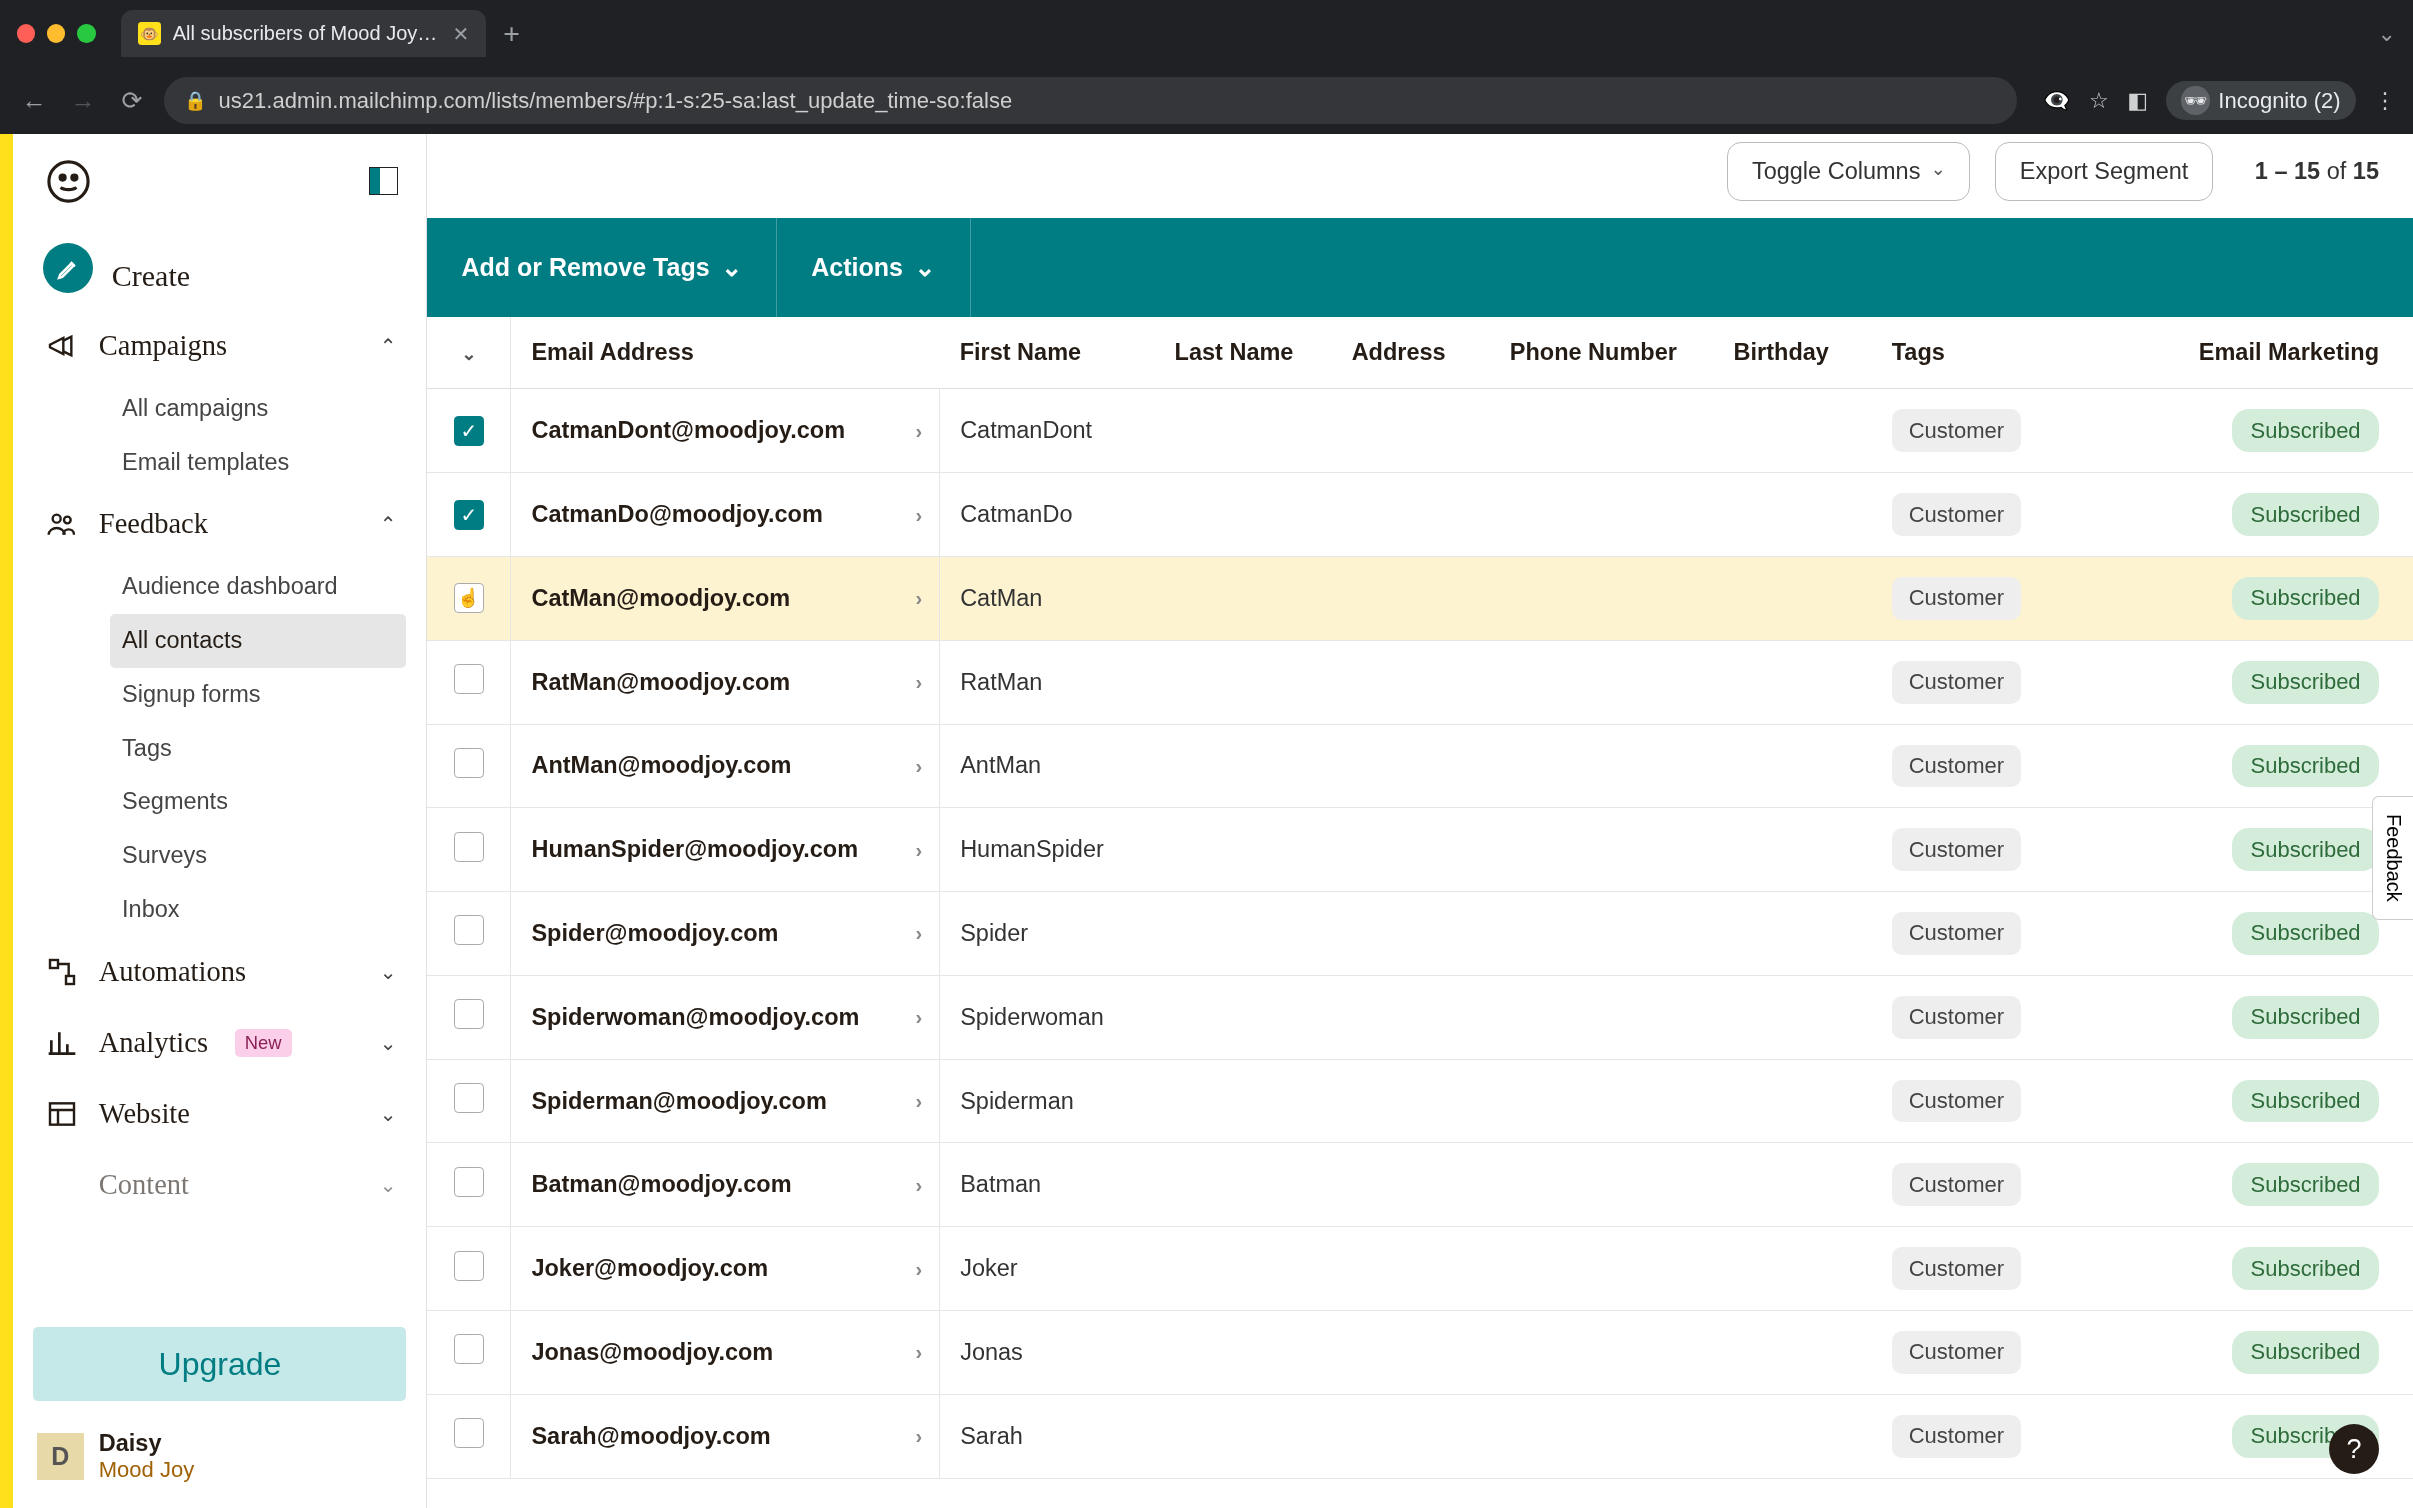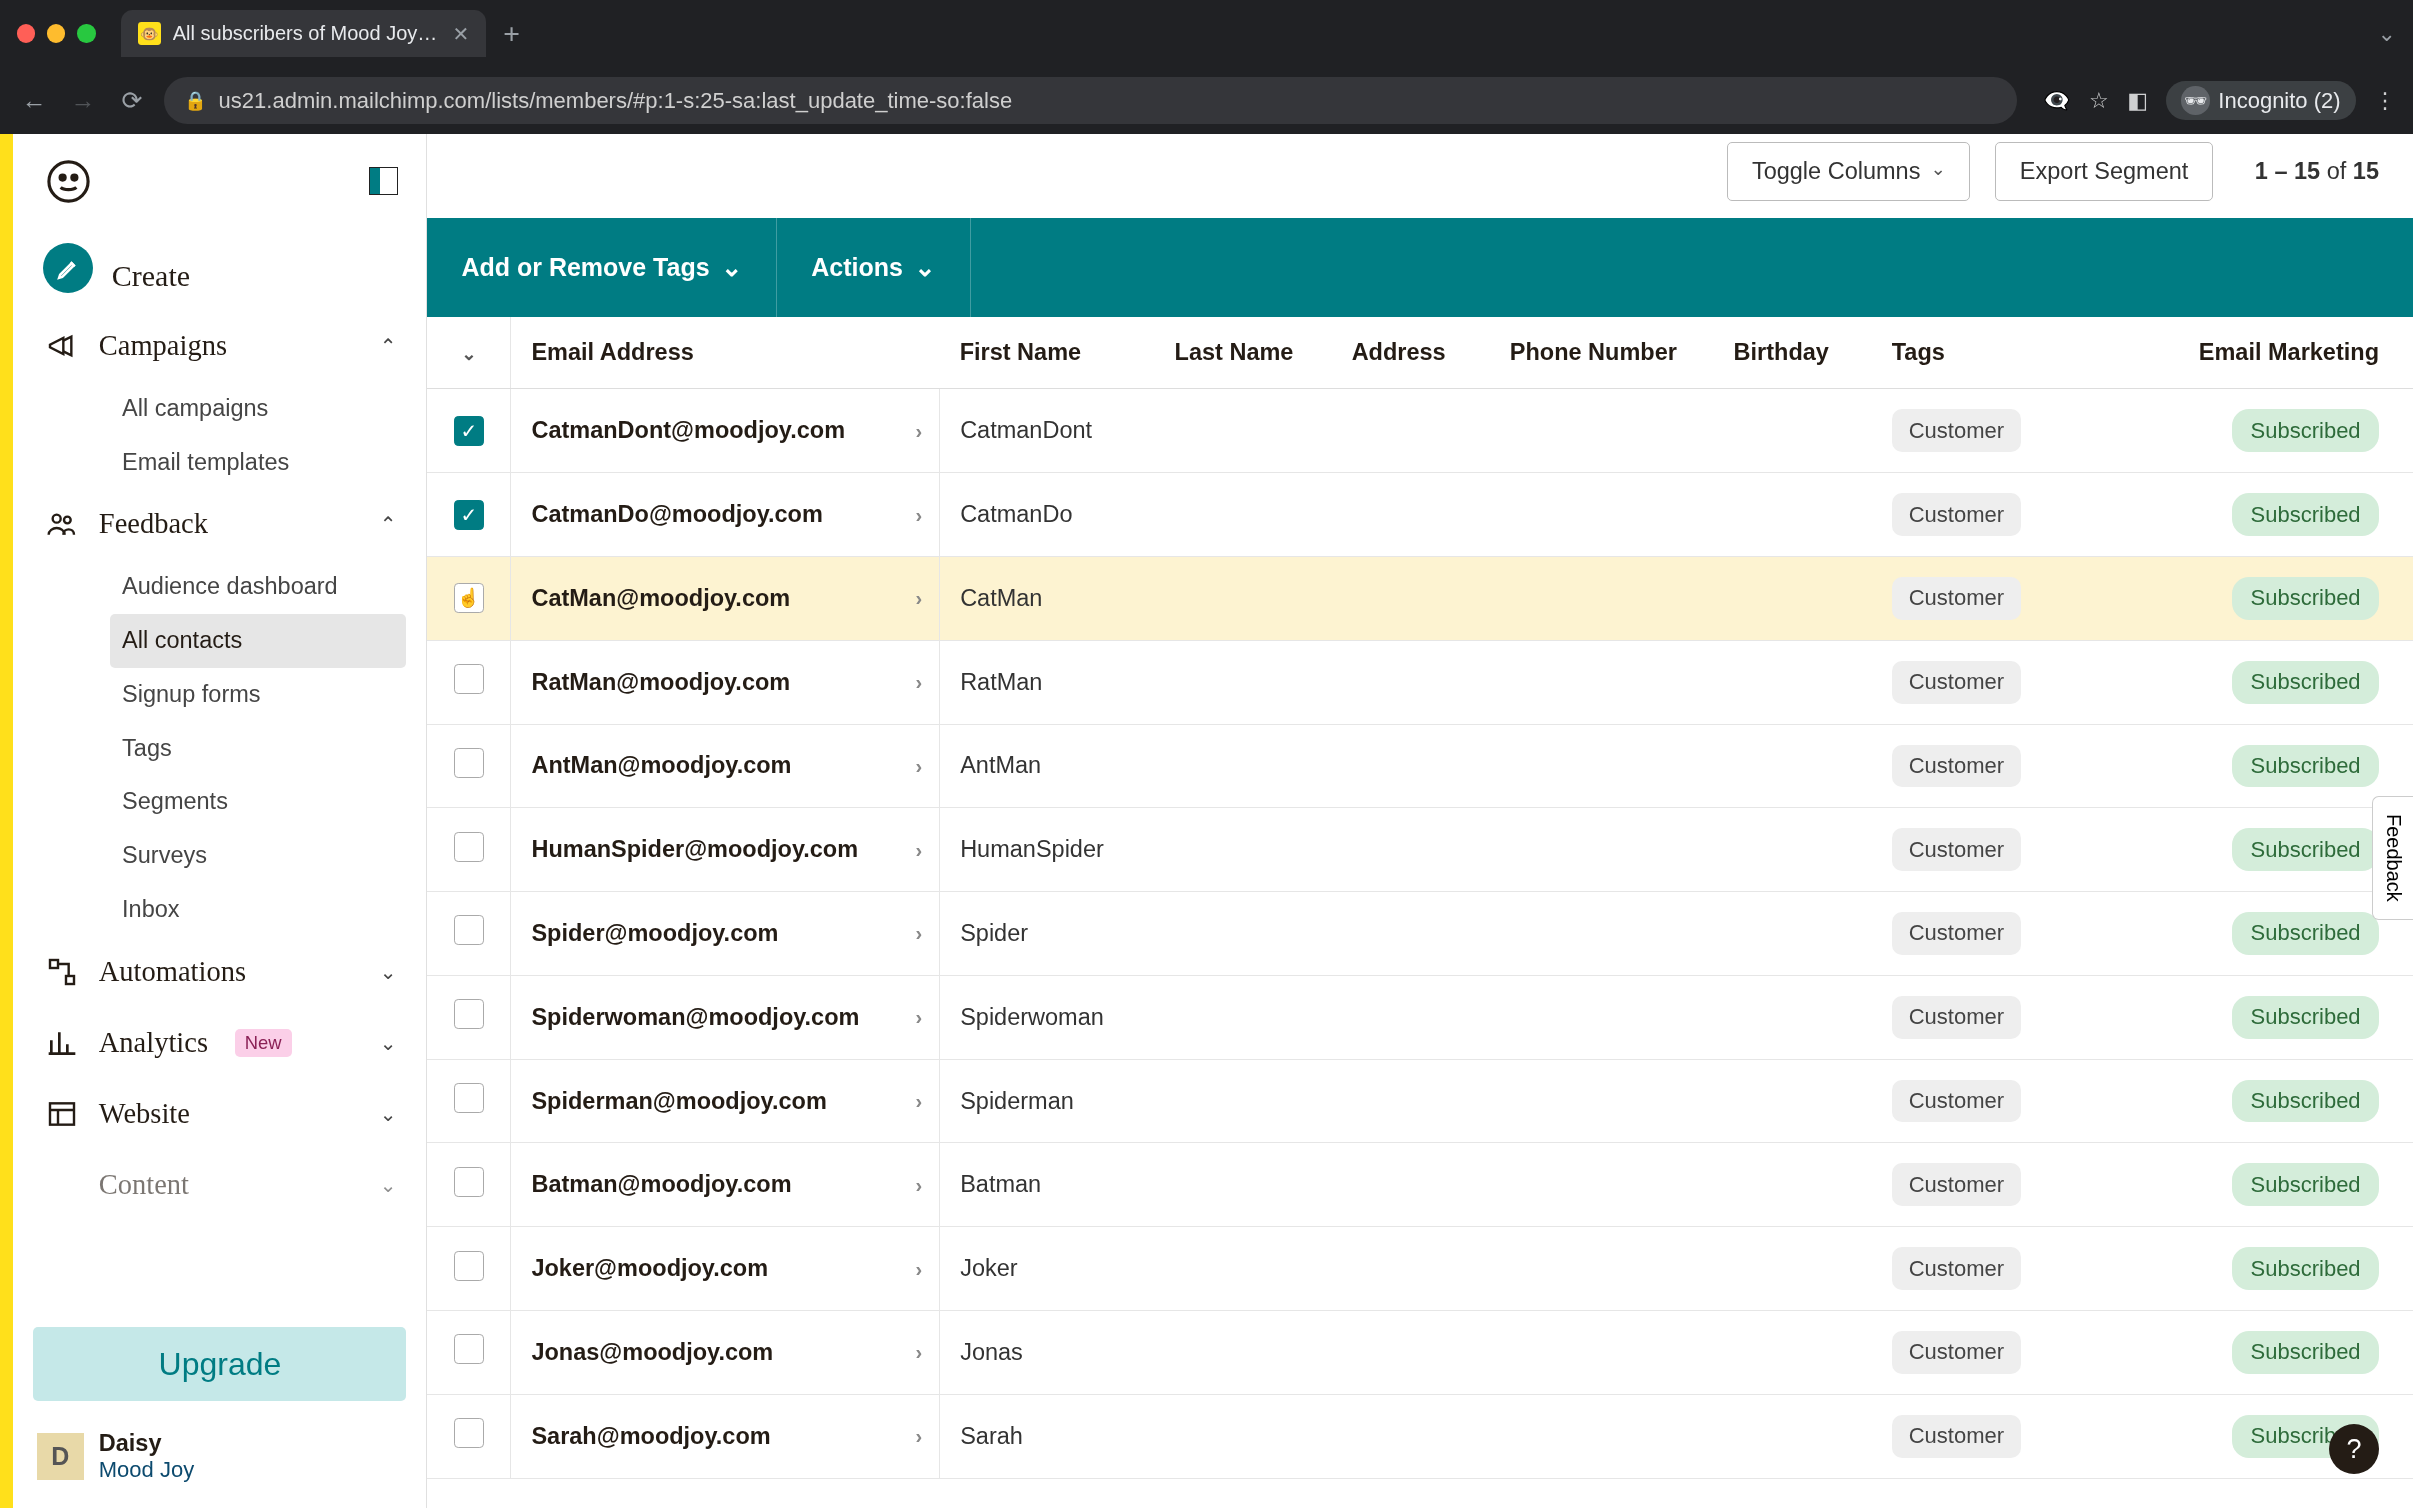--- a/index.html
+++ b/index.html
@@ -53,26 +53,26 @@
 .subnav-item { padding: 13.4px 11.7px; font-size:23.5px; color:#454545; cursor:pointer; border-radius:5px;}
 .subnav-item.active { background:#e6e6e6; font-weight:500; color:#241c15;}
 .new-badge { background:#fbcfe8; color:#8b2156; font-size:18.4px; padding:3.4px 10px; border-radius:5px; margin-left:8.4px; font-family: -apple-system, sans-serif;}
 
 .sidebar-bottom { margin-top:auto; padding: 0 20px 17px; }
 .upgrade-btn { background:#c5e8e8; color:#007c83; font-size:32px; font-weight:500; padding:18.4px; text-align:center; border-radius:5px; cursor:pointer; margin-bottom:20px;}
 .user-row { display:flex; align-items:center; gap:15px; padding:8.4px 3.4px;}
 .avatar { width:47px; height:47px; background:#e8d9a8; display:flex; align-items:center; justify-content:center; font-size:25px; font-weight:600; color:#555;}
 .user-info { display:flex; flex-direction:column;}
 .user-name { font-size:23.5px; font-weight:600; color:#241c15;}
-.user-org { font-size:22px; color:#0c4a6e;}
+.user-org { font-size:22px; color:#a16207;}
 
 
 .main { flex:1; background:#fff; position:relative; overflow:hidden;}
 .top-controls { display:flex; align-items:center; padding: 8.4px 34px 17px 0; justify-content:flex-end; gap:25px;}
-.btn-outline { border:1.7px solid #bbb; background:#fff; padding:15px 23.5px; font-size:23.5px; border-radius:5px; display:flex; align-items:flex-start; gap:10px; cursor:pointer; color:#333;}
+.btn-outline { border:1.7px solid #bbb; background:#fff; padding:15px 23.5px; font-size:23.5px; border-radius:14px; display:flex; align-items:flex-start; gap:10px; cursor:pointer; color:#333;}
 .pager { font-size:23.5px; color:#333; margin-left:17px;}
 .pager b { font-weight:700; }
 
 .teal-bar { background:#007c83; display:flex; height:99px;font-weight:bold;}
 .teal-btn { color:#fff; font-size:25px; padding:0 34px; display:flex; align-items:center; gap:11.7px; border-right:0.8px solid rgba(255,255,255,0.25); cursor:pointer;}
 
 .table-wrap { overflow:auto; }
 table { width:100%; border-collapse:collapse; }
 thead th { text-align:left; font-size:23.5px; font-weight:600; color:#241c15; padding:22px 20px; border-bottom:1.7px solid #ddd; background:#fff;}
 thead th.check-col { width:75px; text-align:center; border-right:1.7px solid #e6e6e6;}

